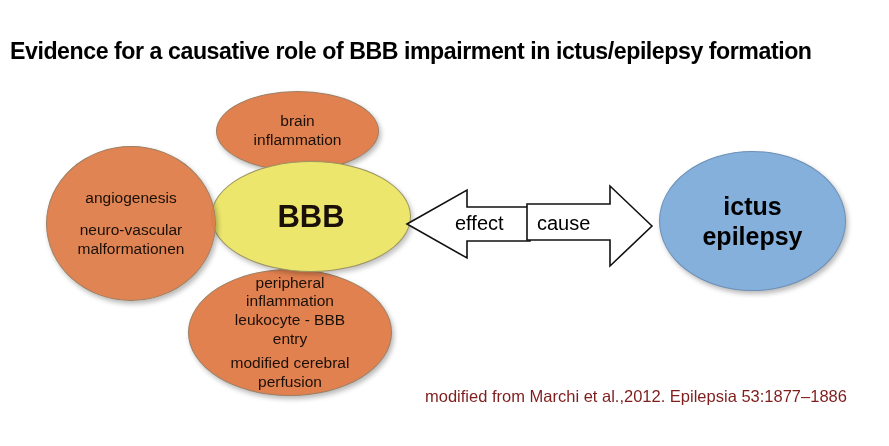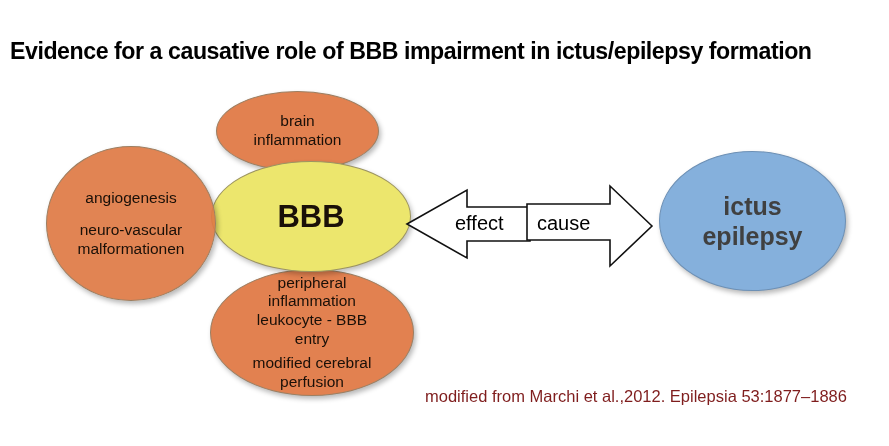--- a/index.html
+++ b/index.html
@@ -77,21 +77,21 @@
   
   #ellipse-brain-inflammation {
     left: 216px; top: 91px; width: 163px; height: 80px;
     z-index: 1;
   }
   #ellipse-brain-inflammation .etext {
     font-size: 15.5px;
   }
 
   #ellipse-peripheral {
-    left: 210px; top: 269px; width: 204px; height: 127px;
+    left: 188px; top: 269px; width: 204px; height: 127px;
     z-index: 1;
   }
   #ellipse-peripheral .etext {
     font-size: 15.5px;
   }
   #ellipse-peripheral .gap {
     display: block;
     height: 6px;
   }
 
@@ -119,21 +119,21 @@
     height: 14px;
   }
 
   #ellipse-ictus-epilepsy {
     left: 659px; top: 151px; width: 187px; height: 140px;
     z-index: 2;
   }
   #ellipse-ictus-epilepsy .etext {
     font-size: 25px;
     font-weight: bold;
-    color: #404040;
+    color: #000000;
     line-height: 1.2;
   }
 
   
   #arrow-block {
     position: absolute;
     left: 400px;
     top: 178px;
     width: 260px;
     height: 96px;

